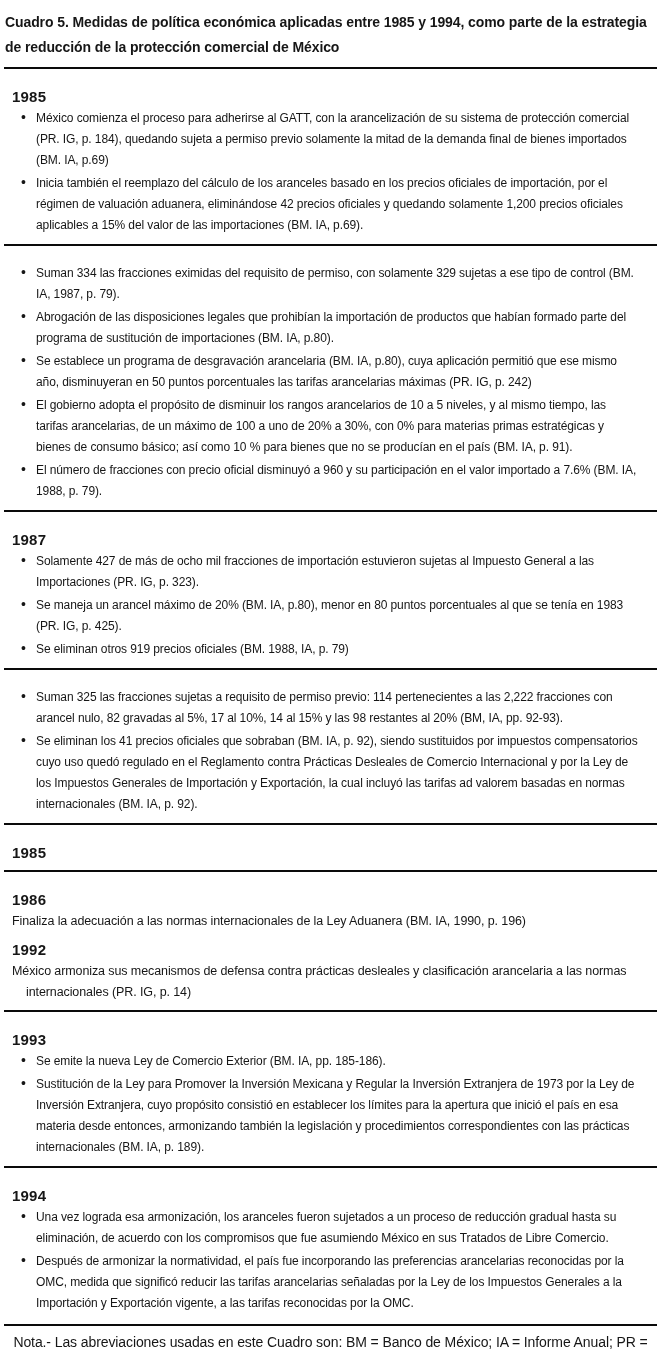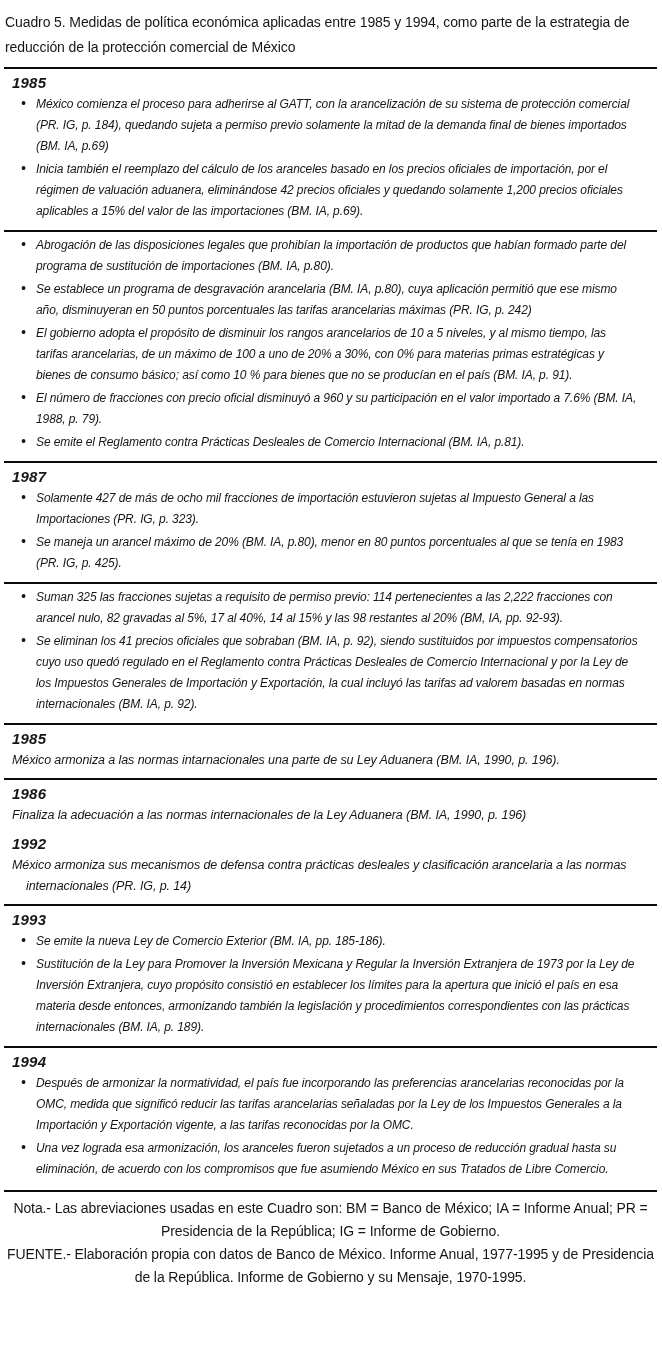--- a/index.html
+++ b/index.html
@@ -14,26 +14,25 @@
     width: 662px;
     min-height: 1359px;
     padding: 8px 5px 10px 4px;
     background: #ffffff;
   }
   .doc-title {
     font-size: 14px;
     line-height: 25px;
     letter-spacing: -0.1px;
     margin: 2px 2px 7px 1px;
-    font-weight: normal;
+    font-weight: bold;
   }
   .year-section {
     border-top: 2px solid #0a0a0a;
-    padding: 3px 2px 6px 2px;
-    font-style: italic;
+    padding: 17px 2px 6px 2px;
   }
   .year-section.no-rule {
     border-top: none;
     padding-top: 0;
   }
   .year {
     font-size: 15px;
     font-weight: bold;
     letter-spacing: 0.2px;
     margin: 2px 0 3px 6px;
@@ -88,46 +87,46 @@
   <section class="year-section">
     <h2 class="year">1985</h2>
     <ul class="bullets">
       <li><span>México comienza el proceso para adherirse al GATT, con la arancelización de su sistema de protección comercial (PR. IG, p. 184), quedando sujeta a permiso previo solamente la mitad de la demanda final de bienes importados (BM. IA, p.69)</span></li>
       <li><span>Inicia también el reemplazo del cálculo de los aranceles basado en los precios oficiales de importación, por el régimen de valuación aduanera, eliminándose 42 precios oficiales y quedando solamente 1,200 precios oficiales aplicables a 15% del valor de las importaciones (BM. IA, p.69).</span></li>
     </ul>
   </section>
 
   <section class="year-section">
     <ul class="bullets">
+      <li><span>Suman 334 las fracciones eximidas del requisito de permiso, con solamente 329 sujetas a ese tipo de control (BM. IA, 1987, p. 79).</span></li>
       <li><span>Abrogación de las disposiciones legales que prohibían la importación de productos que habían formado parte del programa de sustitución de importaciones (BM. IA, p.80).</span></li>
       <li><span>Se establece un programa de desgravación arancelaria (BM. IA, p.80), cuya aplicación permitió que ese mismo año, disminuyeran en 50 puntos porcentuales las tarifas arancelarias máximas (PR. IG, p. 242)</span></li>
       <li><span>El gobierno adopta el propósito de disminuir los rangos arancelarios de 10 a 5 niveles, y al mismo tiempo, las tarifas arancelarias, de un máximo de 100 a uno de 20% a 30%, con 0% para materias primas estratégicas y bienes de consumo básico; así como 10 % para bienes que no se producían en el país (BM. IA, p. 91).</span></li>
       <li><span>El número de fracciones con precio oficial disminuyó a 960 y su participación en el valor importado a 7.6% (BM. IA, 1988, p. 79).</span></li>
-      <li><span>Se emite el Reglamento contra Prácticas Desleales de Comercio Internacional (BM. IA, p.81).</span></li>
     </ul>
   </section>
 
   <section class="year-section">
     <h2 class="year">1987</h2>
     <ul class="bullets">
       <li><span>Solamente 427 de más de ocho mil fracciones de importación estuvieron sujetas al Impuesto General a las Importaciones (PR. IG, p. 323).</span></li>
       <li><span>Se maneja un arancel máximo de 20% (BM. IA, p.80), menor en 80 puntos porcentuales al que se tenía en 1983 (PR. IG, p. 425).</span></li>
+      <li><span>Se eliminan otros 919 precios oficiales (BM. 1988, IA, p. 79)</span></li>
     </ul>
   </section>
 
   <section class="year-section">
     <ul class="bullets">
-      <li><span>Suman 325 las fracciones sujetas a requisito de permiso previo: 114 pertenecientes a las 2,222 fracciones con arancel nulo, 82 gravadas al 5%, 17 al 40%, 14 al 15% y las 98 restantes al 20% (BM, IA, pp. 92-93).</span></li>
+      <li><span>Suman 325 las fracciones sujetas a requisito de permiso previo: 114 pertenecientes a las 2,222 fracciones con arancel nulo, 82 gravadas al 5%, 17 al 10%, 14 al 15% y las 98 restantes al 20% (BM, IA, pp. 92-93).</span></li>
       <li><span>Se eliminan los 41 precios oficiales que sobraban (BM. IA, p. 92), siendo sustituidos por impuestos compensatorios cuyo uso quedó regulado en el Reglamento contra Prácticas Desleales de Comercio Internacional y por la Ley de los Impuestos Generales de Importación y Exportación, la cual incluyó las tarifas ad valorem basadas en normas internacionales (BM. IA, p. 92).</span></li>
     </ul>
   </section>
 
   <section class="year-section">
     <h2 class="year">1985</h2>
-    <p class="para">México armoniza a las normas intarnacionales una parte de su Ley Aduanera (BM. IA, 1990, p. 196).</p>
   </section>
 
   <section class="year-section">
     <h2 class="year">1986</h2>
     <p class="para">Finaliza la adecuación a las normas internacionales de la Ley Aduanera (BM. IA, 1990, p. 196)</p>
   </section>
 
   <section class="year-section no-rule">
     <h2 class="year">1992</h2>
     <p class="para">México armoniza sus mecanismos de defensa contra prácticas desleales y clasificación arancelaria a las normas internacionales (PR. IG, p. 14)</p>
@@ -137,22 +136,22 @@
     <h2 class="year">1993</h2>
     <ul class="bullets">
       <li><span>Se emite la nueva Ley de Comercio Exterior (BM. IA, pp. 185-186).</span></li>
       <li><span>Sustitución de la Ley para Promover la Inversión Mexicana y Regular la Inversión Extranjera de 1973 por la Ley de Inversión Extranjera, cuyo propósito consistió en establecer los límites para la apertura que inició el país en esa materia desde entonces, armonizando también la legislación y procedimientos correspondientes con las prácticas internacionales (BM. IA, p. 189).</span></li>
     </ul>
   </section>
 
   <section class="year-section">
     <h2 class="year">1994</h2>
     <ul class="bullets">
+      <li><span>Una vez lograda esa armonización, los aranceles fueron sujetados a un proceso de reducción gradual hasta su eliminación, de acuerdo con los compromisos que fue asumiendo México en sus Tratados de Libre Comercio.</span></li>
       <li><span>Después de armonizar la normatividad, el país fue incorporando las preferencias arancelarias reconocidas por la OMC, medida que significó reducir las tarifas arancelarias señaladas por la Ley de los Impuestos Generales a la Importación y Exportación vigente, a las tarifas reconocidas por la OMC.</span></li>
-      <li><span>Una vez lograda esa armonización, los aranceles fueron sujetados a un proceso de reducción gradual hasta su eliminación, de acuerdo con los compromisos que fue asumiendo México en sus Tratados de Libre Comercio.</span></li>
     </ul>
   </section>
 
   <footer class="notes">
     <p class="note-text">Nota.- Las abreviaciones usadas en este Cuadro son: BM = Banco de México; IA = Informe Anual; PR = Presidencia de la República; IG = Informe de Gobierno.</p>
     <p class="note-text">FUENTE.- Elaboración propia con datos de Banco de México. Informe Anual, 1977-1995 y de Presidencia de la República. Informe de Gobierno y su Mensaje, 1970-1995.</p>
   </footer>
 
 </div>
 

